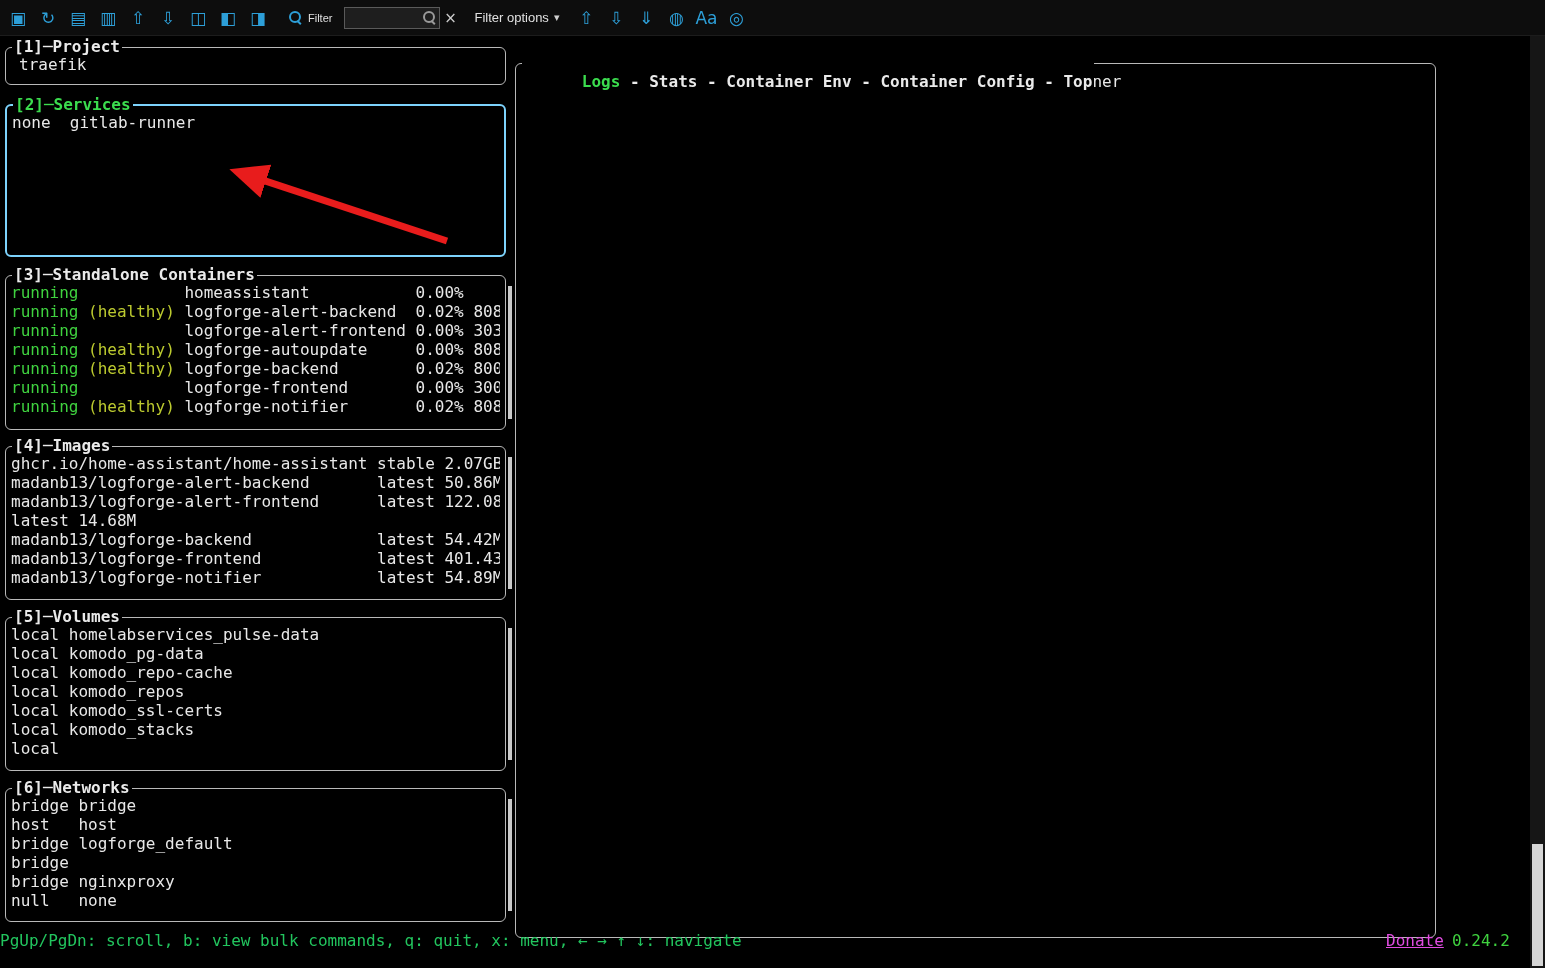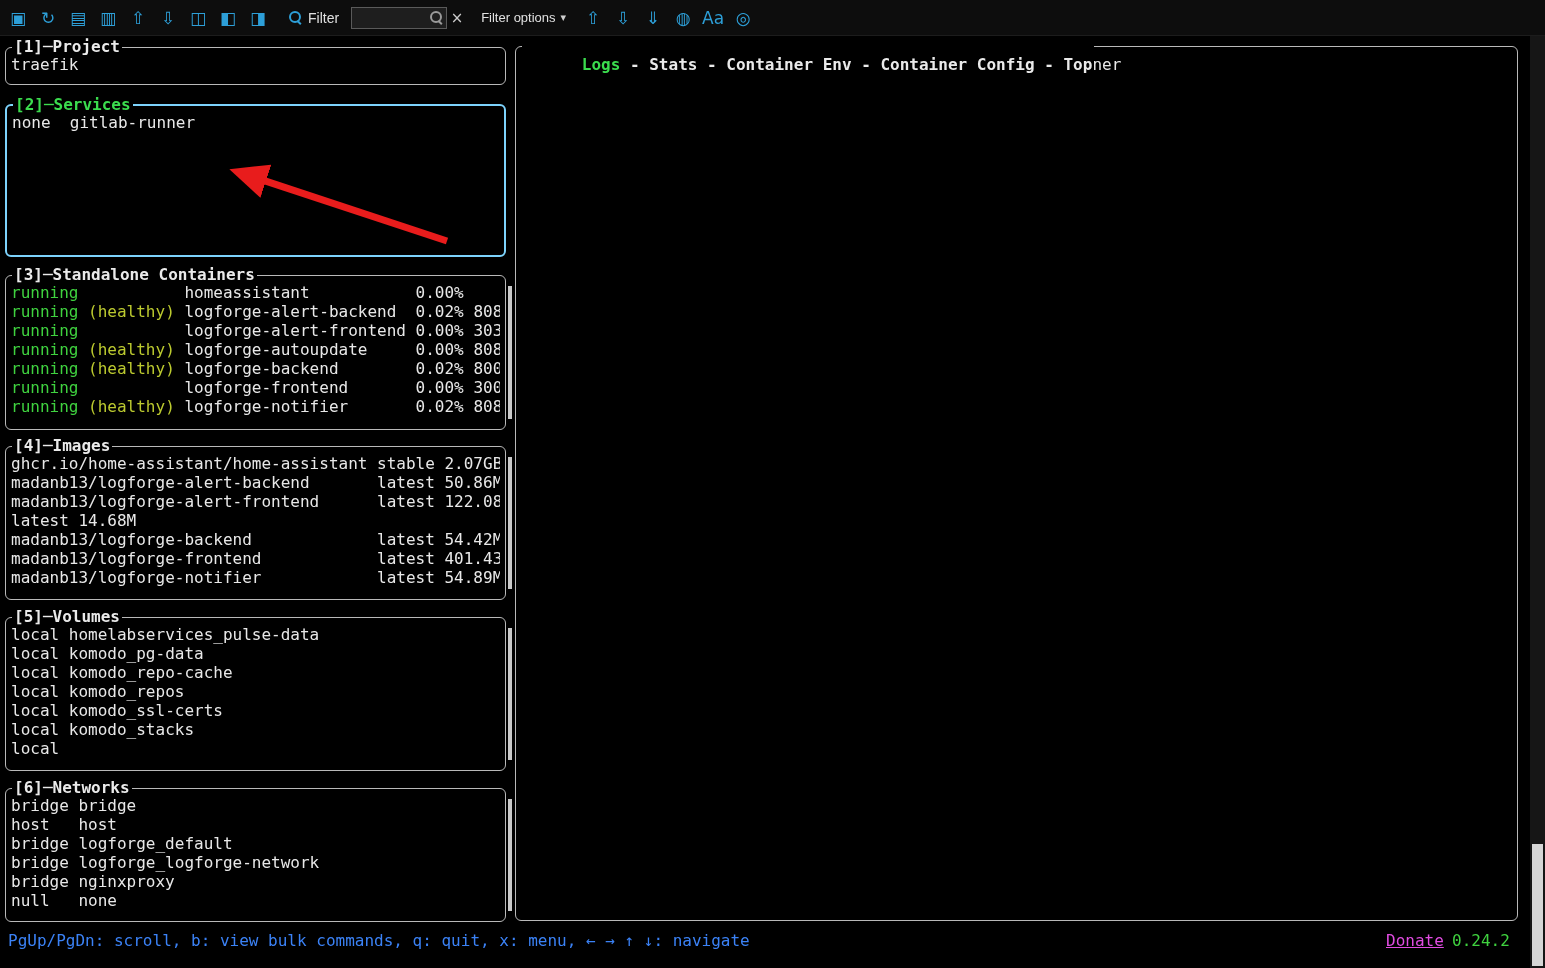--- a/index.html
+++ b/index.html
@@ -7,21 +7,21 @@
        font-family:"DejaVu Sans Mono",monospace;}
 
   
   .toolbar{position:absolute;top:0;left:0;width:1545px;height:36px;background:#0d0d0d;
            border-bottom:1px solid #1c1c1c;display:flex;align-items:center;gap:4px;
            padding:0 5px;box-sizing:border-box;font-family:"Liberation Sans",sans-serif;z-index:5;}
   .tb-group{display:flex;align-items:center;gap:4px;}
   .tb-icon{width:26px;height:26px;display:flex;align-items:center;justify-content:center;
            color:#2d9fd8;font-size:17px;border-radius:3px;
            font-family:"DejaVu Sans",sans-serif;cursor:default;}
-  .filter-label{display:flex;align-items:center;gap:6px;color:#e0e0e0;font-size:14px;margin-left:14px;}
+  .filter-label{display:flex;align-items:center;gap:6px;color:#e0e0e0;font-size:11px;margin-left:14px;}
   .mag{width:13px;height:13px;position:relative;display:inline-block;}
   .mag::before{content:"";position:absolute;left:0;top:0;width:8px;height:8px;
                border:2px solid #2d9fd8;border-radius:50%;}
   .mag::after{content:"";position:absolute;left:9px;top:9px;width:5px;height:2px;
               background:#2d9fd8;transform:rotate(45deg);transform-origin:0 0;}
   .mag.gray::before{border-color:#9a9a9a;}
   .mag.gray::after{background:#9a9a9a;}
   .filter-wrap{display:flex;align-items:center;margin-left:8px;}
   .filter-input-box{display:flex;align-items:center;width:96px;height:22px;background:#1e1e1e;
                     border:1px solid #5a5a5a;padding:0 3px;box-sizing:border-box;}
@@ -65,21 +65,21 @@
 
   
   .tabs{white-space:pre;}
   .tab{color:#eaeaea;font-weight:bold;}
   .tab.active{color:#3bdc4e;}
   .tab-sep{color:#eaeaea;font-weight:bold;}
   .logs-message{font-size:16px;line-height:19px;color:#e8e8e8;padding:8px 5px 0 5px;white-space:pre;}
 
   
   .statusbar{position:absolute;top:895px;left:0;width:100%;height:20px;font-size:16px;line-height:19px;}
-  .help-text{color:#3b82f6;padding-left:8px;white-space:pre;}
+  .help-text{color:#22c55e;white-space:pre;}
   .donate-link{position:absolute;left:1386px;top:0;color:#e24ce2;text-decoration:underline;cursor:pointer;}
   .version-label{position:absolute;left:1452px;top:0;color:#3fd23f;}
 
   
   .win-scroll{position:absolute;top:36px;right:0;width:15px;height:932px;background:#161616;z-index:6;}
   .win-thumb{position:absolute;left:2px;right:2px;top:808px;height:122px;background:#d6d6d6;}
 
   
   .arrow-overlay{position:absolute;top:0;left:0;width:1545px;height:968px;pointer-events:none;z-index:10;}
 </style>
@@ -167,21 +167,21 @@
       </span>
 
       <span class="tb-icon">
         <span>◎</span>
       </span>
     </div>
 </div>
 
 <div class="terminal">
 
-  <div class="panel" style="left:5px;top:11px;width:501px;height:38px;">
+  <div class="panel" style="left:5px;top:11px;width:501px;height:38px;padding-left:8px;">
     <span class="panel-title">[1]─Project</span>
     <div class="rows">
 
         <div class="row">
           <span class="col c-flex">traefik</span>
         </div>
       </div>
   </div>
 
   <div class="panel active" style="left:5px;top:68px;width:501px;height:153px;">
@@ -362,37 +362,36 @@
           <span class="col c-flex">host</span>
         </div>
 
         <div class="row">
           <span class="col c-driver7">bridge</span>
           <span class="col c-flex">logforge_default</span>
         </div>
 
         <div class="row">
           <span class="col c-driver7">bridge</span>
-          <span class="col c-flex">logforge_logforge-network</span>
         </div>
 
         <div class="row">
           <span class="col c-driver7">bridge</span>
           <span class="col c-flex">nginxproxy</span>
         </div>
 
         <div class="row">
           <span class="col c-driver7">null</span>
           <span class="col c-flex">none</span>
         </div>
       </div>
     <span class="panel-scroll"></span>
   </div>
 
-  <div class="panel" style="left:515px;top:10px;width:1003px;height:875px;padding-left:32px;">
+  <div class="panel" style="left:515px;top:27px;width:921px;height:875px;padding-left:32px;">
     <span class="panel-title tabs">
       <span class="tab active">Logs</span><span class="tab-sep"> - </span><span class="tab">Stats</span><span class="tab-sep"> - </span><span class="tab">Container Env</span><span class="tab-sep"> - </span><span class="tab">Container Config</span><span class="tab-sep"> - </span><span class="tab">Top</span>
     </span>
     <div class="logs-message">No logs to show; service is not associated with a container</div>
   </div>
 
   <div class="statusbar">
     <span class="help-text">PgUp/PgDn: scroll, b: view bulk commands, q: quit, x: menu, ← → ↑ ↓: navigate</span>
     <span class="donate-link">Donate</span>
     <span class="version-label">0.24.2</span>

